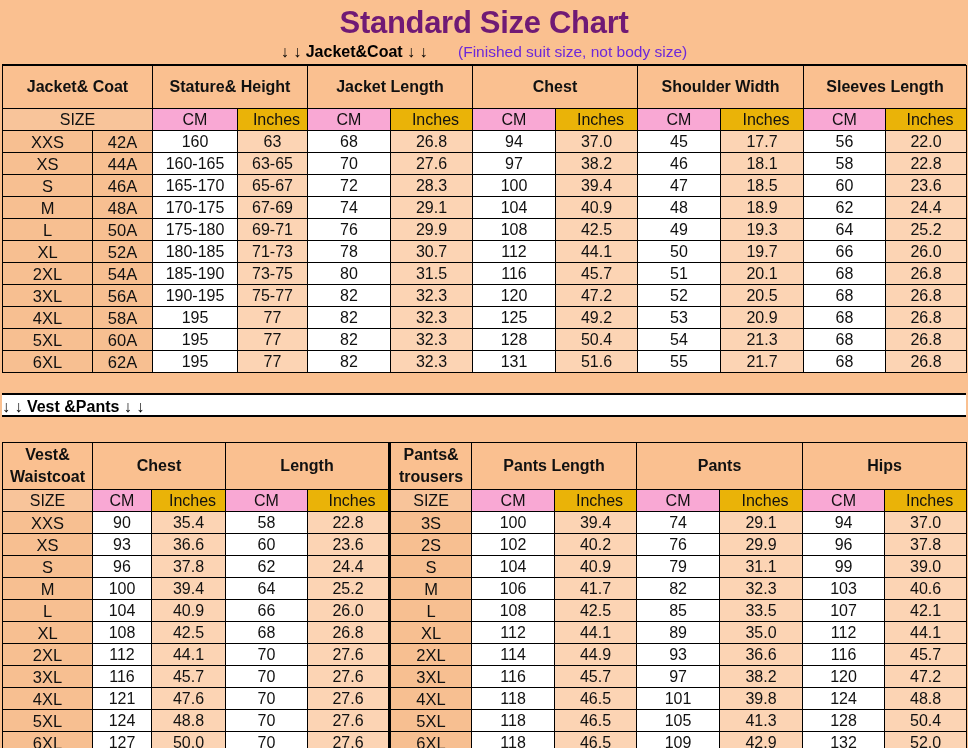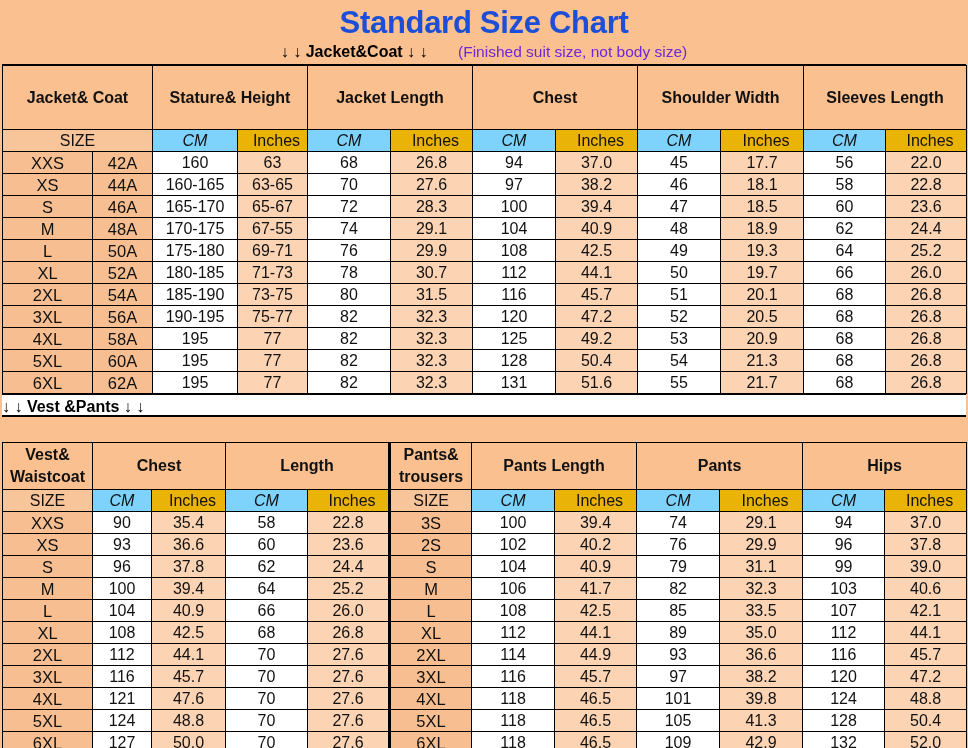--- a/index.html
+++ b/index.html
@@ -1,31 +1,31 @@
 <!DOCTYPE html>
 <html><head>
 <meta charset="utf-8">
 <style>
   html, body { margin: 0; padding: 0; }
   body { width: 968px; height: 748px; background: #000; font-family: "Liberation Sans", sans-serif; overflow: hidden; }
   .wrap { position: relative; width: 968px; height: 748px; background: #fac090; }
   .title-box { position: absolute; left: 2px; top: 2px; width: 964px; height: 62px; background: #fac090; border-bottom: 2px solid #000; text-align: center; }
-  .title { font-size: 31px; font-weight: bold; color: #1d4ed8; position: absolute; left: 0; right: 0; top: 3px; letter-spacing: -0.3px; }
+  .title { font-size: 31px; font-weight: bold; color: #701a75; position: absolute; left: 0; right: 0; top: 3px; letter-spacing: -0.3px; }
   .sub { position: absolute; left: 0; right: 0; top: 41px; font-size: 16px; }
   .sub .arrows { font-weight: bold; }
   .sub .sec { font-weight: bold; }
   .sub .note { color: #6d28d9; margin-left: 26px; font-size: 15.5px; }
   table { border-collapse: collapse; position: absolute; left: 2px; table-layout: fixed; }
   td { border: 1.5px solid #000; padding: 0; text-align: center; color: #111; font-size: 16px; height: 21px; line-height: 20px; overflow: hidden; white-space: nowrap; }
   td.hdr { background: #fac090; font-weight: bold; font-size: 16px; line-height: 22px; white-space: normal; }
   td.sz { background: #f7bf91; font-weight: normal; font-size: 16.5px; }
   td.szlbl { background: #f8c49a; }
   td.cm { background: #ffffff; }
   td.in { background: #fcd4b4; }
-  td.unit-cm { background: #7dd3fc; font-style: italic; }
+  td.unit-cm { background: #f9a8d4; }
   td.unit-in { background: #eab308; padding-left: 8px; }
   .sep-row { position: absolute; left: 2px; top: 393px; width: 964px; height: 24px; background: #fff; border-top: 2px solid #000; border-bottom: 2px solid #000; font-weight: bold; font-size: 16px; line-height: 24px; box-sizing: border-box;}
   .thick-l { border-left: 3px solid #000 !important; }
 </style>
 </head>
 <body>
 
 <div class="wrap">
   <div class="title-box">
     <div class="title">Standard Size Chart</div>
@@ -46,21 +46,21 @@
       <col style="width:83px">
         <col style="width:82px">
         <col style="width:83px">
         <col style="width:82px">
       <col style="width:83px">
         <col style="width:83px">
         <col style="width:82px">
         <col style="width:81px">
     </colgroup>
     <tbody>
-        <tr style="height:64px">
+        <tr style="height:43px">
       <td class="hdr" colspan="2">Jacket&amp; Coat</td>
       <td class="hdr" colspan="2">Stature&amp; Height</td>
       <td class="hdr" colspan="2">Jacket Length</td>
       <td class="hdr" colspan="2">Chest</td>
       <td class="hdr" colspan="2">Shoulder Width</td>
       <td class="hdr" colspan="2">Sleeves Length</td>
     </tr>
     <tr>
       <td class="szlbl" colspan="2">SIZE</td>
       <td class="unit-cm">CM</td>
@@ -115,21 +115,21 @@
           <td class="in">39.4</td>
           <td class="cm">47</td>
           <td class="in">18.5</td>
           <td class="cm">60</td>
           <td class="in">23.6</td>
         </tr>
         <tr>
           <td class="sz">M</td>
           <td class="sz">48A</td>
           <td class="cm">170-175</td>
-          <td class="in">67-55</td>
+          <td class="in">67-69</td>
           <td class="cm">74</td>
           <td class="in">29.1</td>
           <td class="cm">104</td>
           <td class="in">40.9</td>
           <td class="cm">48</td>
           <td class="in">18.9</td>
           <td class="cm">62</td>
           <td class="in">24.4</td>
         </tr>
         <tr>

